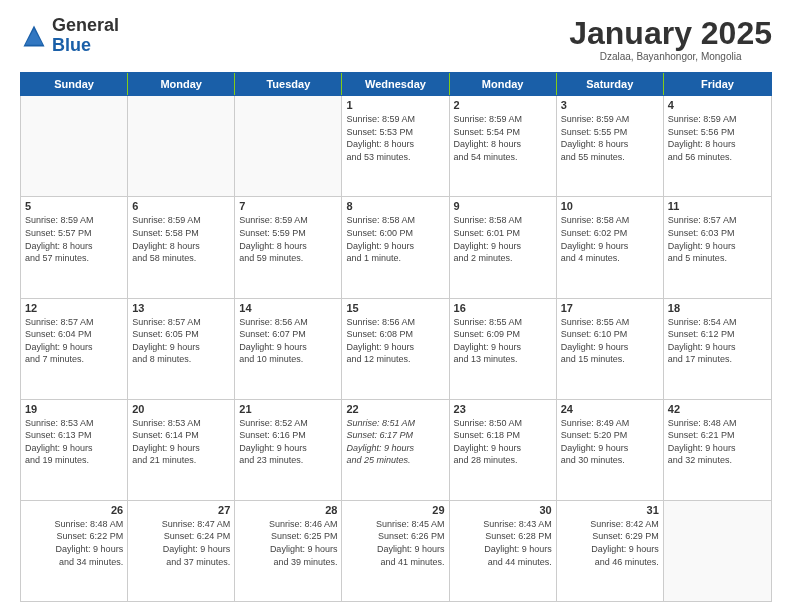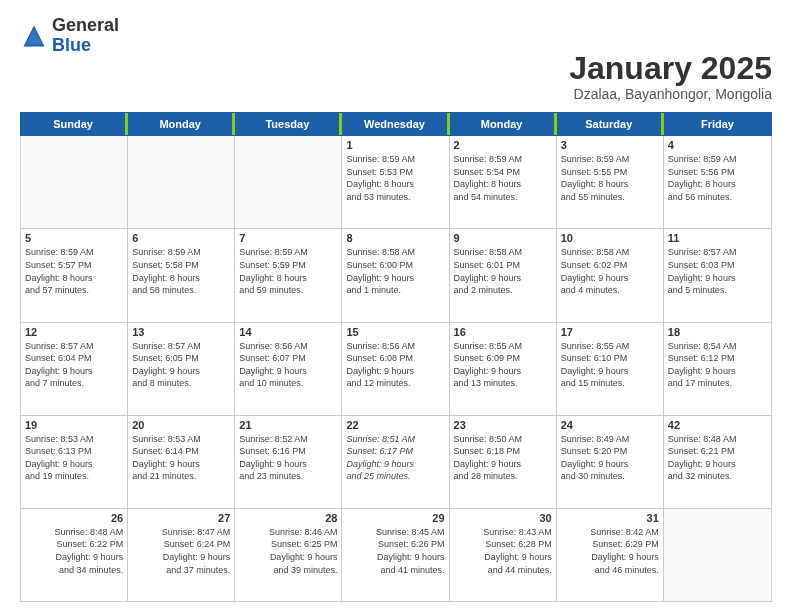--- a/index.html
+++ b/index.html
@@ -33,51 +33,50 @@
       font-weight: bold;
       line-height: 1.1;
     }
     .logo-general { color: #333; }
     .logo-blue { color: #1a5fa8; }
     .logo-icon {
       width: 28px;
       height: 28px;
     }
     .title-block {
-      text-align: right;
-      margin-top: 35px;
+      text-align: center;
     }
     .month-title {
       font-size: 32px;
       font-weight: bold;
       color: #333;
       line-height: 1.1;
     }
     .location {
-      font-size: 14px;
+      font-size: 10px;
       color: #555;
     }
     .calendar {
       flex: 1;
       display: flex;
       flex-direction: column;
     }
     .cal-header {
       display: grid;
       grid-template-columns: repeat(7, 1fr);
       background: #1a5fa8;
       border: 1px solid #1a5fa8;
     }
     .cal-header-cell {
       color: #fff;
       font-size: 11px;
       font-weight: bold;
       padding: 5px 4px;
       text-align: center;
-      border-right: 3px solid #84cc16;
+      border-right: 1px solid #84cc16;
     }
     .cal-header-cell:last-child { border-right: none; }
     .cal-body {
       display: flex;
       flex-direction: column;
       flex: 1;
       border-left: 1px solid #ccc;
       border-right: 1px solid #ccc;
       border-bottom: 1px solid #ccc;
     }

